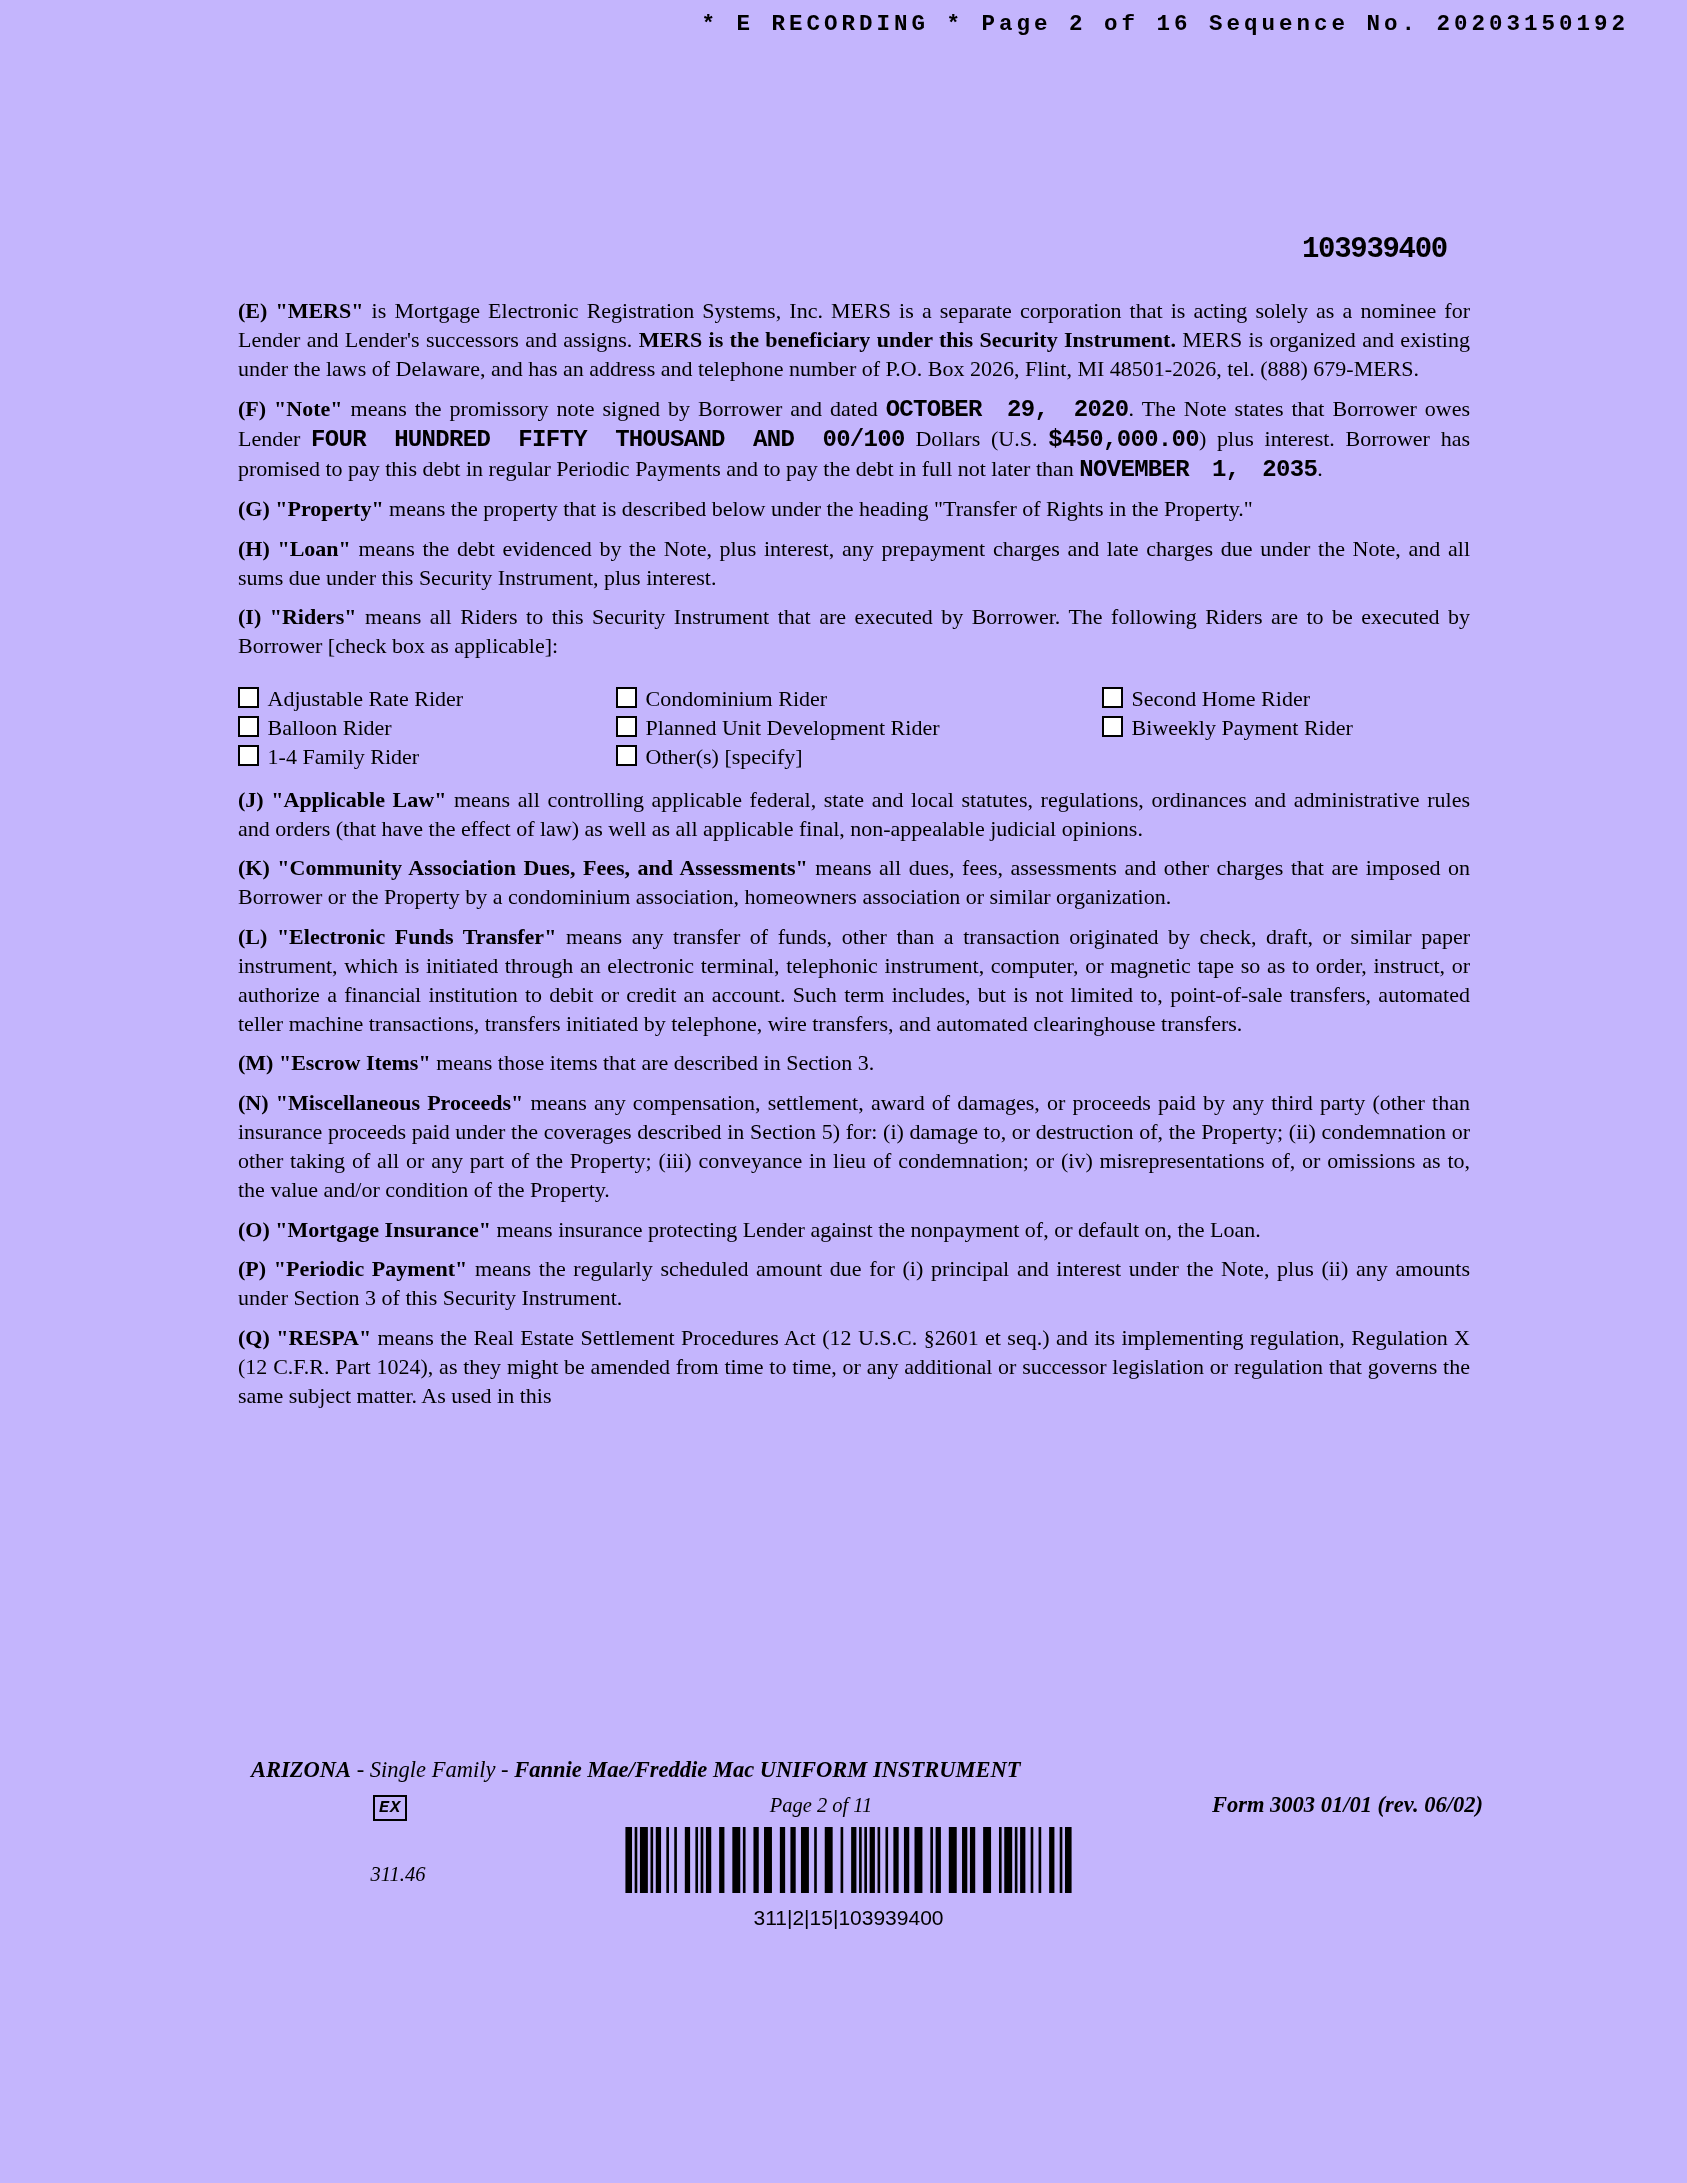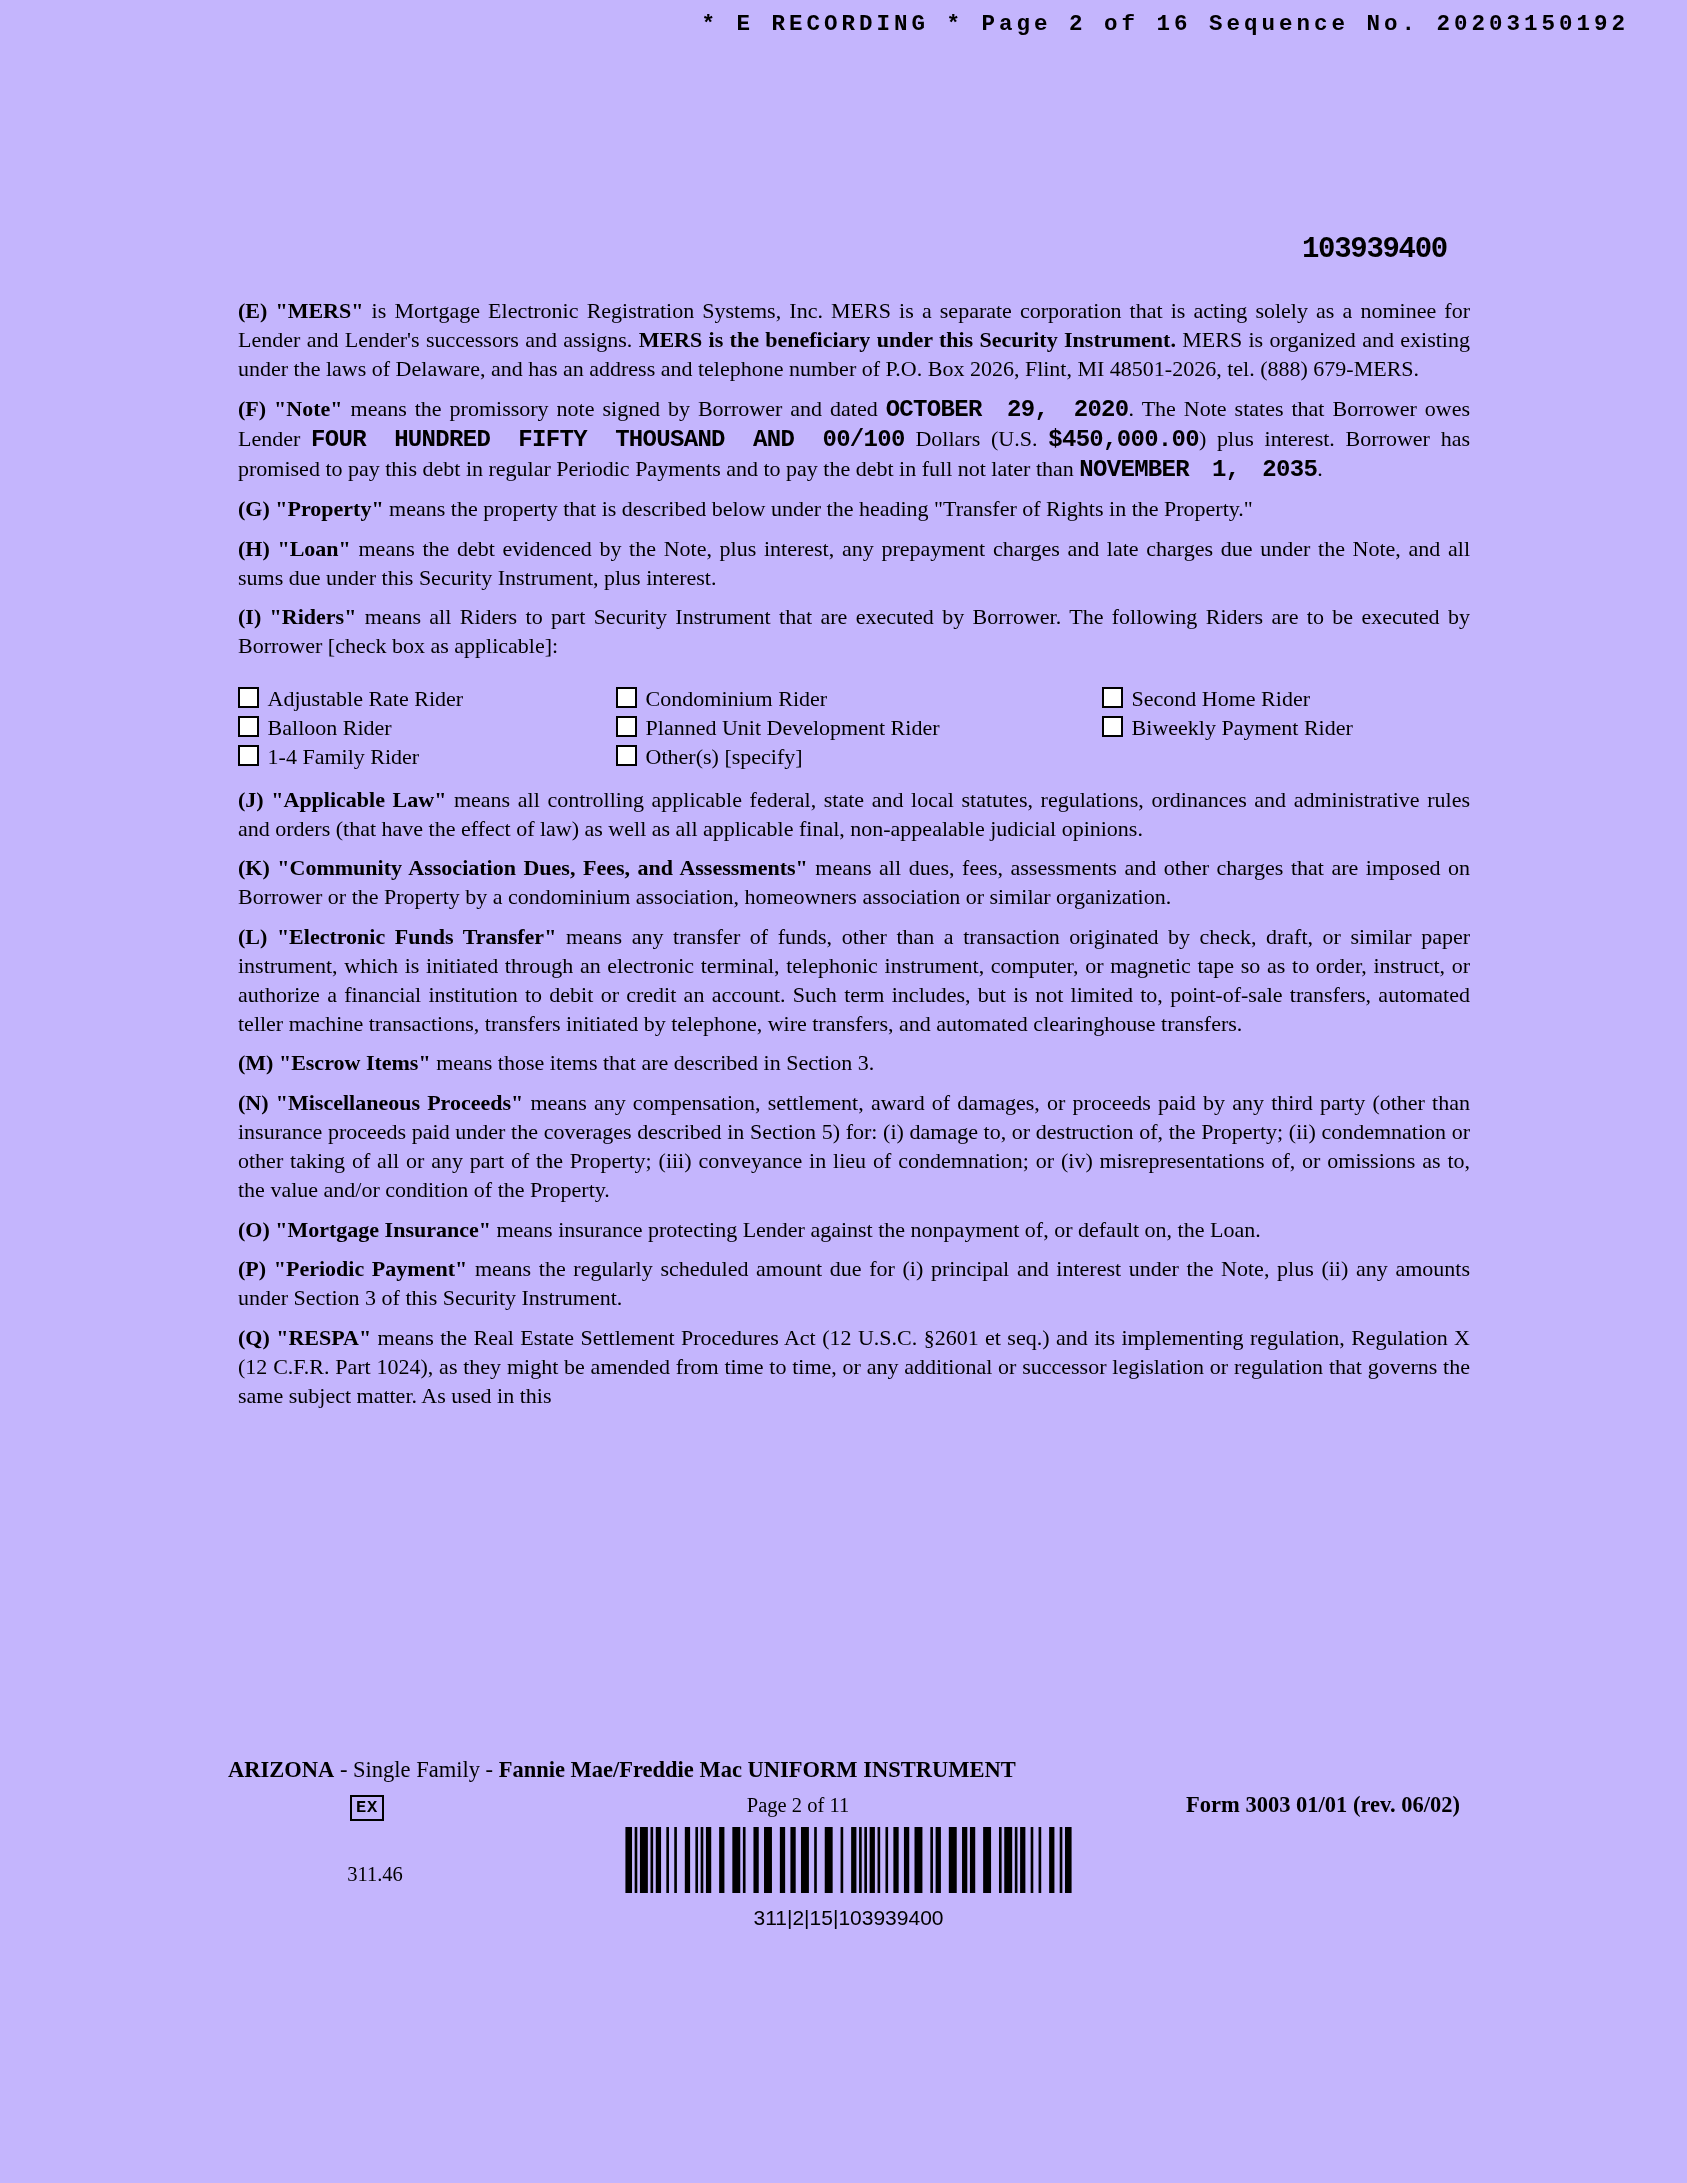--- a/index.html
+++ b/index.html
@@ -68,23 +68,24 @@
     display:inline-block;
     width:17px;
     height:17px;
     border:2px solid #000;
     margin-right:8.6px;
     vertical-align:-1.3px;
     background:#fff;
   }
   .footer{
     position:absolute;
-    left:228px;
+    left:251px;
     width:1232px;
     top:1755px;
+    font-style:italic;
   }
   .instrument-title{
     font-size:22.5px;
     line-height:29px;
   }
   .footer-row{
     margin-top:8px;
     display:flex;
     align-items:baseline;
   }
@@ -141,21 +142,21 @@
   <div class="recording-header">* E RECORDING * Page 2 of 16 Sequence No. 20203150192</div>
 
   <div class="loan-number">103939400</div>
 
   <div class="body-block">
     <div id="defs-before">
         <p class="para"><span class="b">(E) "MERS" </span><span class="n">is Mortgage Electronic Registration Systems, Inc. MERS is a separate corporation that is acting solely as a nominee for Lender and Lender's successors and assigns. </span><span class="b">MERS is the beneficiary under this Security Instrument. </span><span class="n">MERS is organized and existing under the laws of Delaware, and has an address and telephone number of P.O. Box 2026, Flint, MI 48501-2026, tel. (888) 679-MERS.</span></p>
         <p class="para"><span class="b">(F) "Note" </span><span class="n">means the promissory note signed by Borrower and dated </span><span class="m">OCTOBER 29, 2020</span><span class="n">. The Note states that Borrower owes Lender </span><span class="m">FOUR HUNDRED FIFTY THOUSAND AND 00/100</span><span class="n"> Dollars (U.S. </span><span class="m">$450,000.00</span><span class="n">) plus interest. Borrower has promised to pay this debt in regular Periodic Payments and to pay the debt in full not later than </span><span class="m">NOVEMBER 1, 2035</span><span class="n">.</span></p>
         <p class="para"><span class="b">(G) "Property" </span><span class="n">means the property that is described below under the heading "Transfer of Rights in the Property."</span></p>
         <p class="para"><span class="b">(H) "Loan" </span><span class="n">means the debt evidenced by the Note, plus interest, any prepayment charges and late charges due under the Note, and all sums due under this Security Instrument, plus interest.</span></p>
-        <p class="para"><span class="b">(I) "Riders" </span><span class="n">means all Riders to part Security Instrument that are executed by Borrower. The following Riders are to be executed by Borrower [check box as applicable]:</span></p>
+        <p class="para"><span class="b">(I) "Riders" </span><span class="n">means all Riders to this Security Instrument that are executed by Borrower. The following Riders are to be executed by Borrower [check box as applicable]:</span></p>
       </div>
     <div id="riders-grid" class="riders-grid">
         <div class="rider-option"><span class="cbx"></span><span>Adjustable Rate Rider</span></div>
         <div class="rider-option"><span class="cbx"></span><span>Condominium Rider</span></div>
         <div class="rider-option"><span class="cbx"></span><span>Second Home Rider</span></div>
         <div class="rider-option"><span class="cbx"></span><span>Balloon Rider</span></div>
         <div class="rider-option"><span class="cbx"></span><span>Planned Unit Development Rider</span></div>
         <div class="rider-option"><span class="cbx"></span><span>Biweekly Payment Rider</span></div>
         <div class="rider-option"><span class="cbx"></span><span>1-4 Family Rider</span></div>
         <div class="rider-option"><span class="cbx"></span><span>Other(s) [specify]</span></div>

